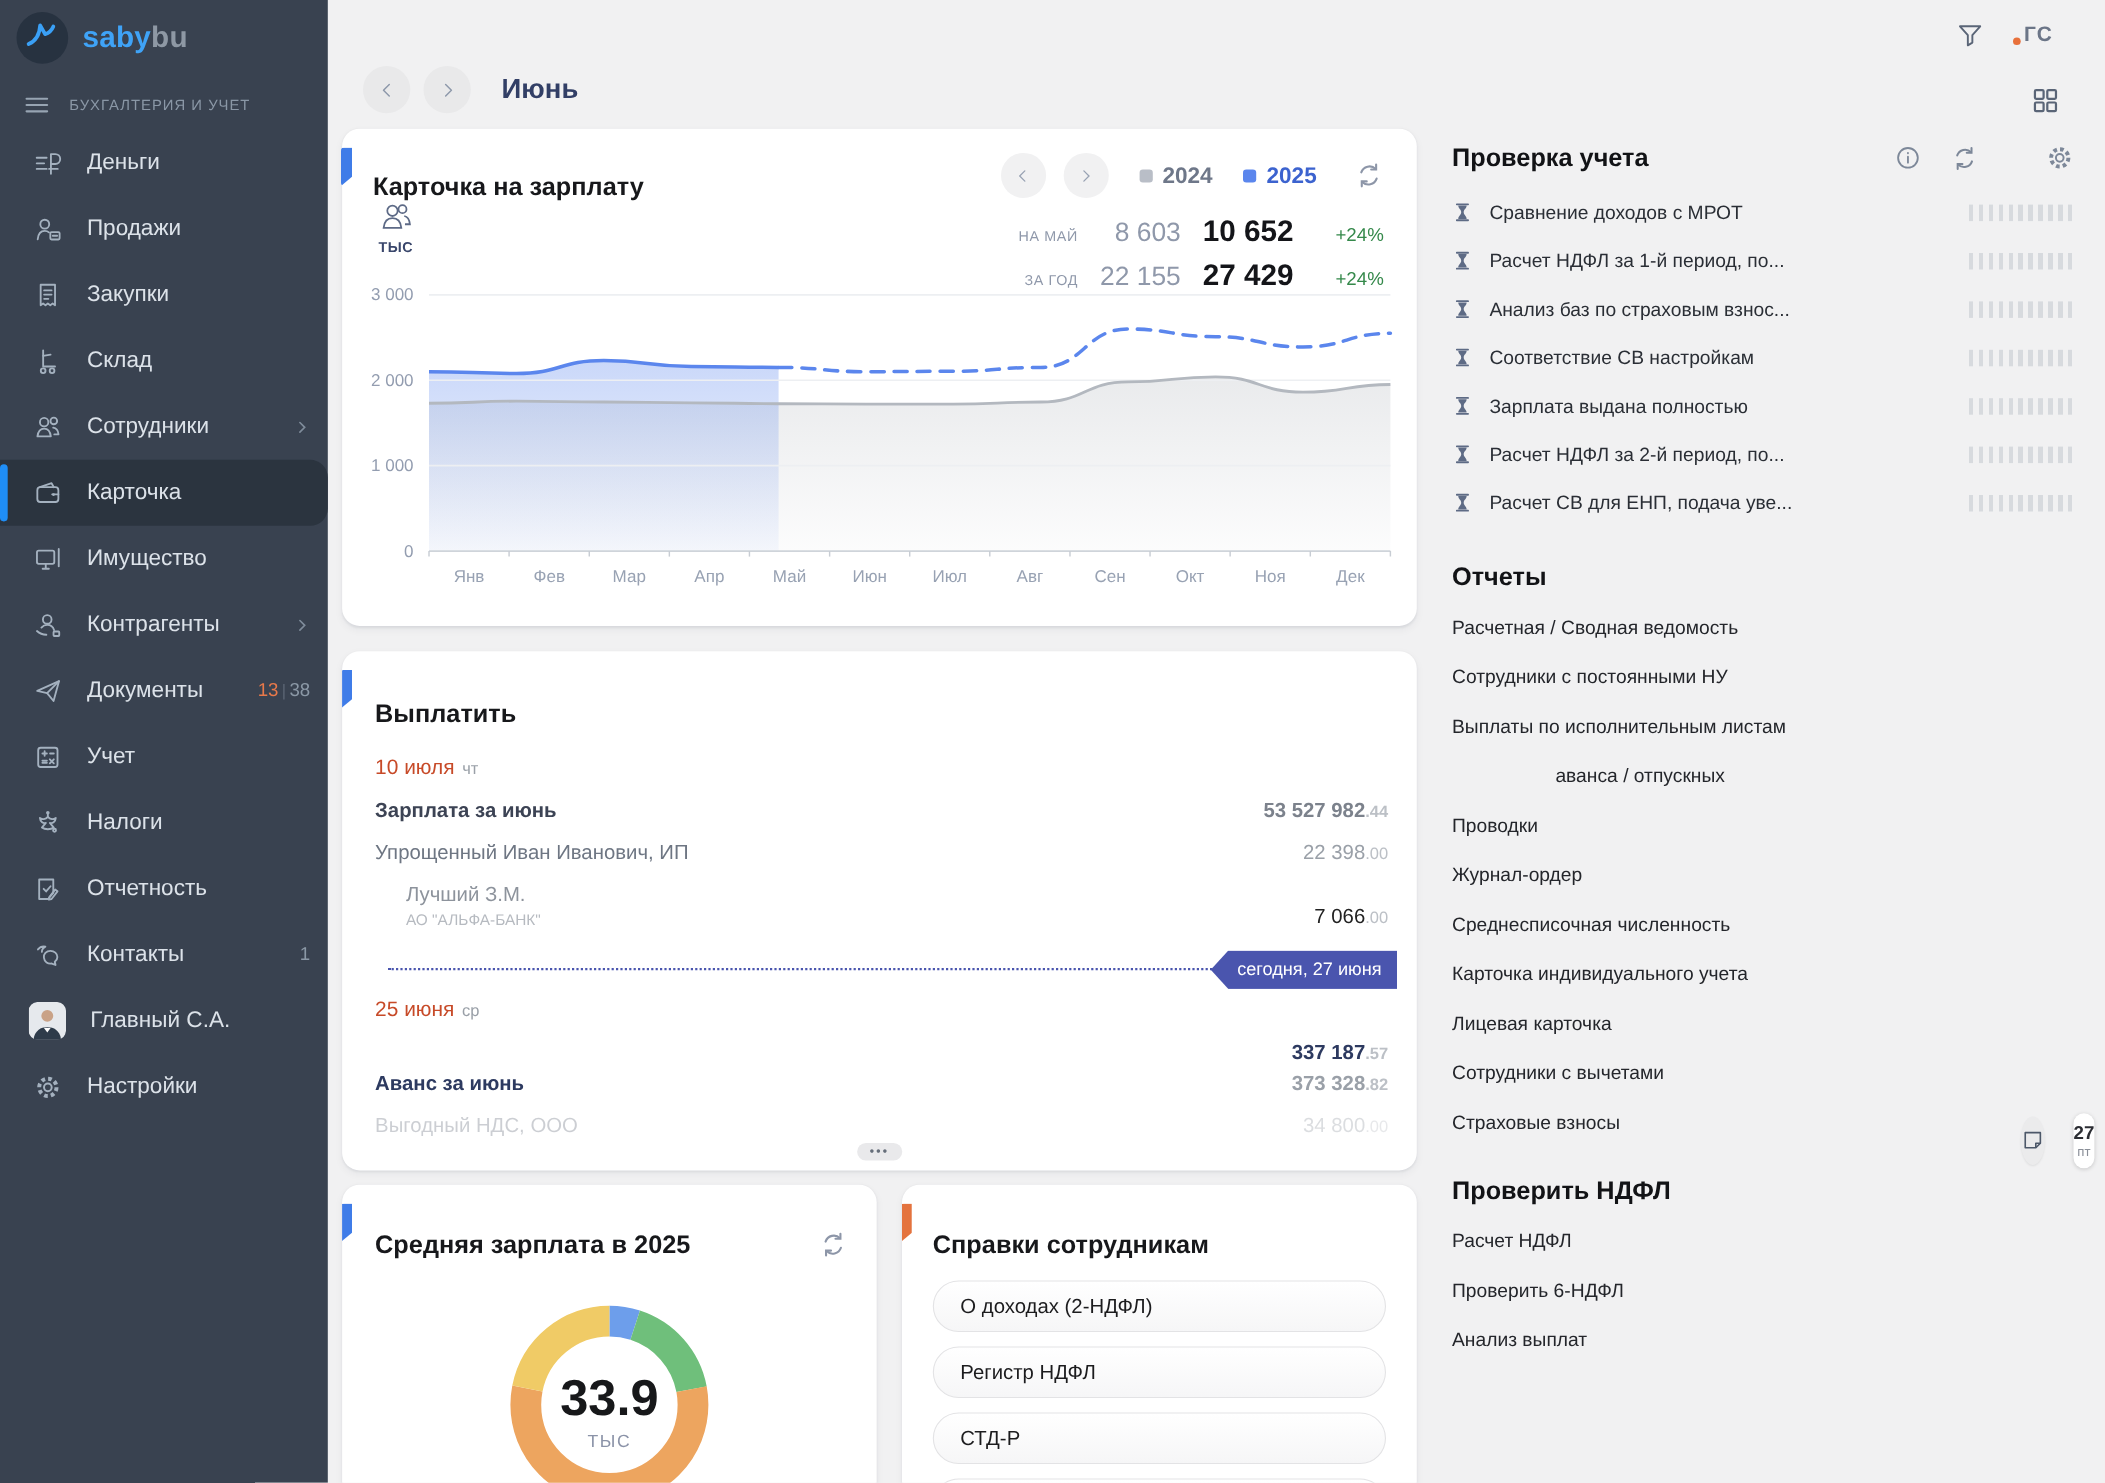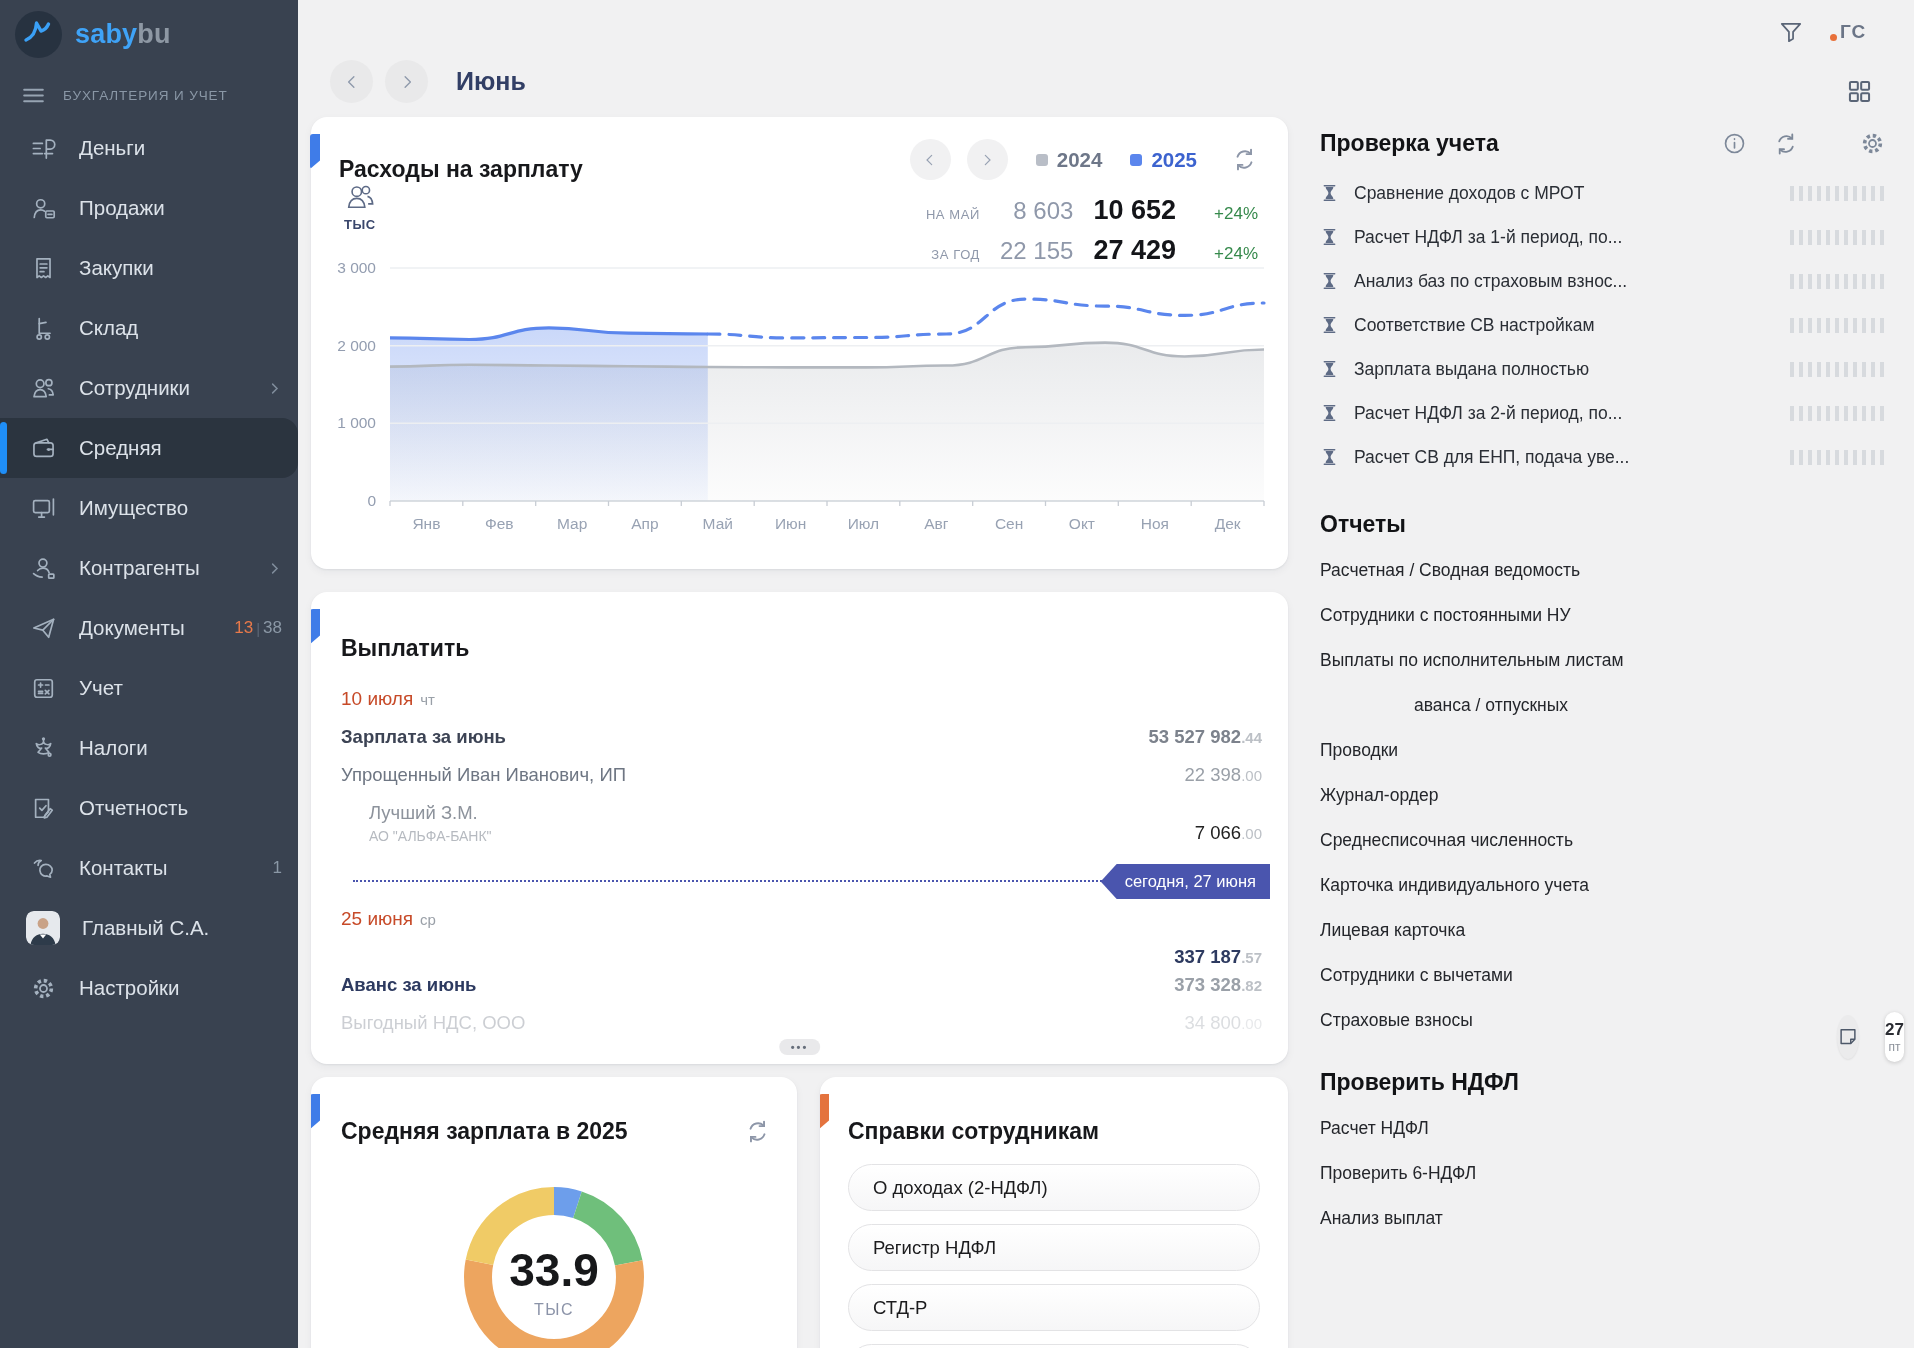--- a/index.html
+++ b/index.html
@@ -201,21 +201,21 @@
       </div>
       <div class="s-item selected">
         <span class="icn">
           <svg width="27" height="27" viewBox="0 0 24 24" fill="none" stroke="currentColor" stroke-width="1.5" stroke-linecap="round" stroke-linejoin="round">
             <rect x="3.5" y="7" width="17" height="12" rx="2.4"></rect>
             <path d="M5.5 7l9.5-3.2L16.8 7"></path>
             <path d="M15.5 12.8h5"></path>
             <circle cx="16.6" cy="13" r=".4"></circle>
           </svg>
         </span>
-        <span class="s-label">Средняя</span>
+        <span class="s-label">Карточка</span>
       </div>
       <div class="s-item">
         <span class="icn">
           <svg width="27" height="27" viewBox="0 0 24 24" fill="none" stroke="currentColor" stroke-width="1.5" stroke-linecap="round" stroke-linejoin="round">
             <rect x="3.2" y="5" width="14" height="10.6" rx="1.4"></rect>
             <path d="M7.8 19.6h5M10.3 15.6v4"></path>
             <path d="M20.8 3.6v14"></path>
           </svg>
         </span>
         <span class="s-label">Имущество</span>
@@ -343,21 +343,21 @@
   <button class="circle-btn">
     <svg width="18" height="18" viewBox="0 0 24 24">
         <path d="M9.5 5l7 7-7 7" fill="none" stroke="currentColor" stroke-width="1.8" stroke-linecap="round" stroke-linejoin="round"></path>
       </svg>
   </button>
   <h1 class="page-title">Июнь</h1>
 </div>
 
 <section class="card" id="salary-card">
   <span class="ribbon"></span>
-  <h2 class="card-title">Расходы на зарплату</h2>
+  <h2 class="card-title">Карточка на зарплату</h2>
   <div class="unit-block">
     <span>
       <svg width="30" height="28" viewBox="0 0 28 26">
           <g fill="none" stroke="currentColor" stroke-width="1.5">
             <circle cx="11" cy="8" r="4.4"></circle>
             <path d="M3.5 22.5c.6-5.4 3.6-8.2 7.5-8.2s6.9 2.8 7.5 8.2z"></path>
             <circle cx="19.5" cy="6.6" r="3.4"></circle>
             <path d="M21 12.4c2.9.6 4.4 3 4.8 7h-4.2"></path>
           </g>
         </svg>

